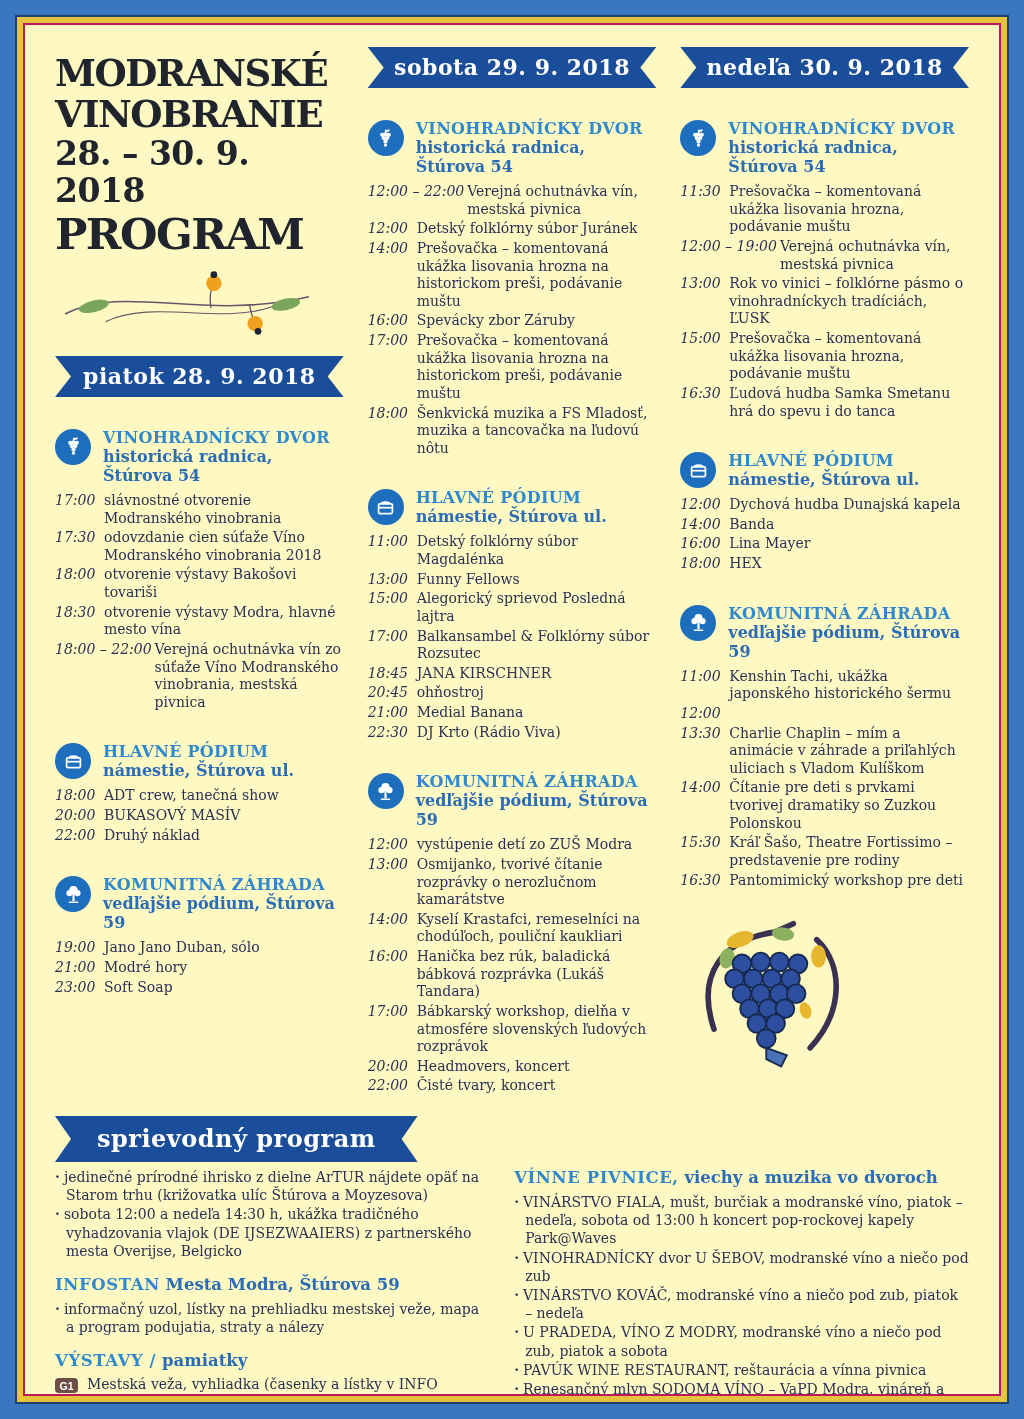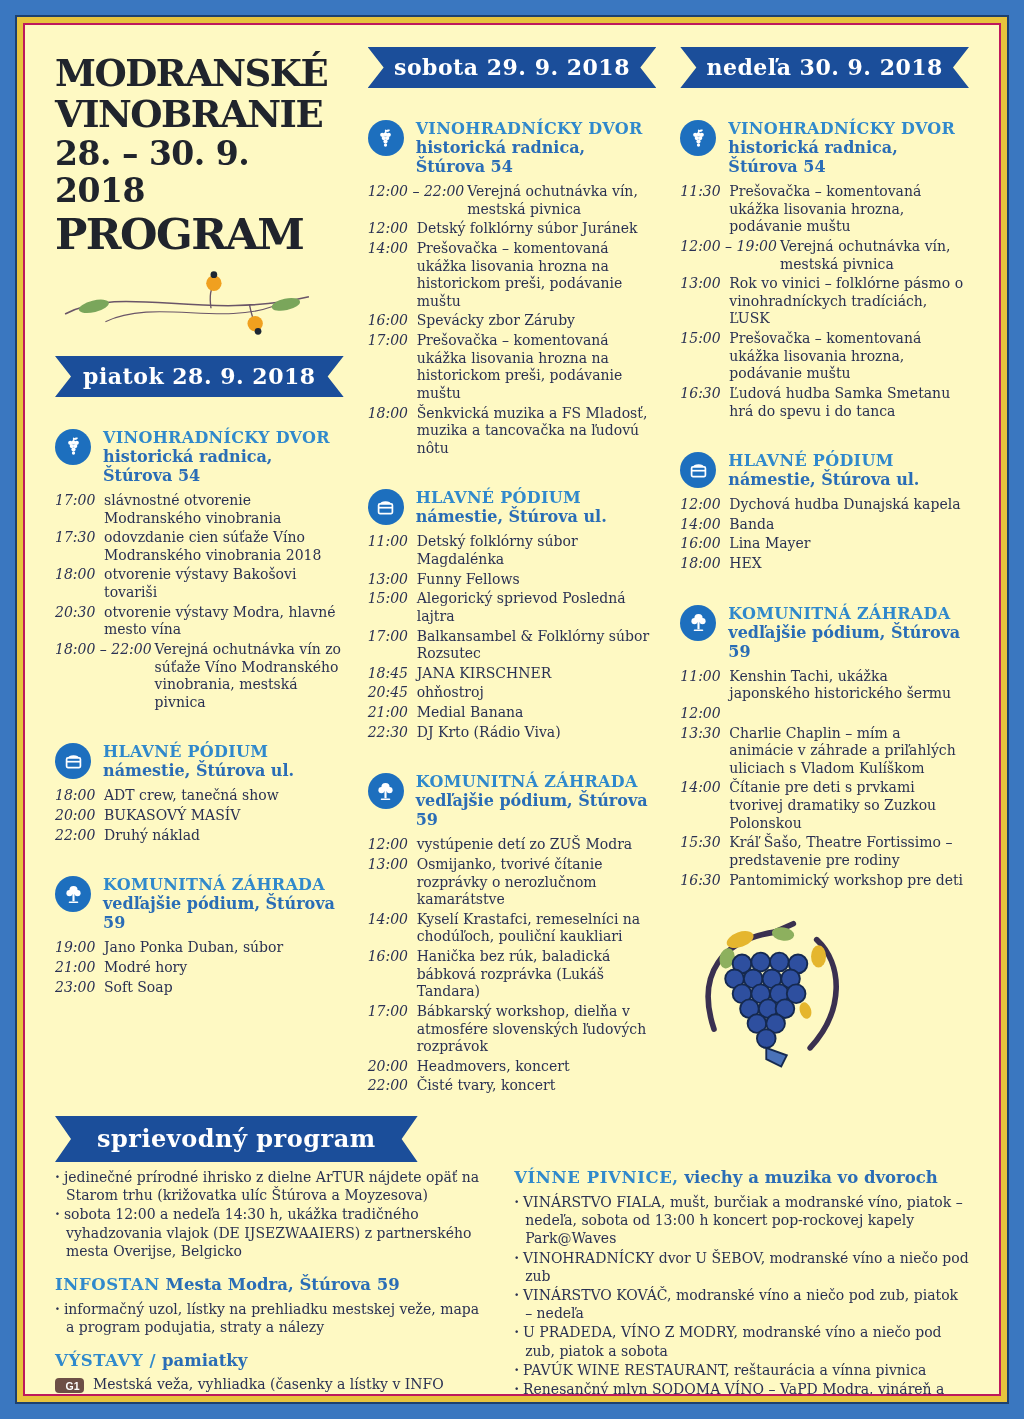--- a/index.html
+++ b/index.html
@@ -37,21 +37,21 @@
   .subsec{margin-bottom:15px;}
   .subsec-head{font-weight:bold;font-size:16.5px;margin-bottom:6px;}
   .caps{color:#3089cc;letter-spacing:0.6px;}
   .rest{color:#2a6db6;}
   .bullets{font-size:14px;line-height:1.3;}
   .bullet{padding-left:11px;text-indent:-11px;margin-bottom:1px;}
   .bullet::before{content:"·";margin-right:4px;font-weight:bold;}
   .g-row{display:flex;gap:9px;margin-bottom:3px;}
   .g-badge{flex:none;background:#6d4f46;color:#fff;font-family:"Liberation Sans",sans-serif;
            font-weight:bold;font-size:10.5px;border-radius:4px;min-width:23px;height:15px;
-           display:flex;align-items:center;justify-content:center;margin-top:2px;padding-left:6px;}
+           display:flex;align-items:center;justify-content:center;margin-top:2px;}
   .g-text{flex:1;font-size:14px;line-height:1.28;}
   .grape-wrap{margin:2px 0 -64px 6px;}
 </style>
 </head>
 <body>
 
 <div class="page">
  <div class="gold">
   <div class="inner">
 
@@ -106,21 +106,21 @@
                   </div>
                   <div class="event">
                     <span class="time">17:30</span>
                     <span class="etext">odovzdanie cien súťaže Víno Modranského vinobrania 2018</span>
                   </div>
                   <div class="event">
                     <span class="time">18:00</span>
                     <span class="etext">otvorenie výstavy Bakošovi tovariši</span>
                   </div>
                   <div class="event">
-                    <span class="time">20:30</span>
+                    <span class="time">18:30</span>
                     <span class="etext">otvorenie výstavy Modra, hlavné mesto vína</span>
                   </div>
                   <div class="event">
                     <span class="time">18:00 – 22:00</span>
                     <span class="etext">Verejná ochutnávka vín zo súťaže Víno Modranského vinobrania, mestská pivnica</span>
                   </div>
                 </div>
               </div>
               <div class="section">
                 <div class="sec-head">
@@ -163,21 +163,21 @@
                     </svg>
                   </span>
                   <div class="sec-titles">
                     <div class="sec-name">KOMUNITNÁ ZÁHRADA</div>
                     <div class="sec-venue">vedľajšie pódium, Štúrova 59</div>
                   </div>
                 </div>
                 <div class="events">
                   <div class="event">
                     <span class="time">19:00</span>
-                    <span class="etext">Jano Ponka Duban, súbor</span>
+                    <span class="etext">Jano Jano Duban, sólo</span>
                   </div>
                   <div class="event">
                     <span class="time">21:00</span>
                     <span class="etext">Modré hory</span>
                   </div>
                   <div class="event">
                     <span class="time">23:00</span>
                     <span class="etext">Soft Soap</span>
                   </div>
                 </div>

